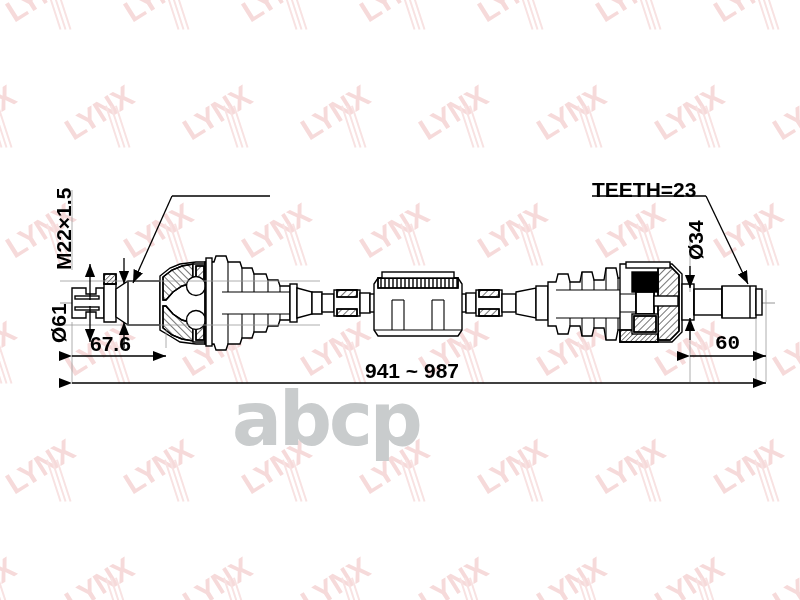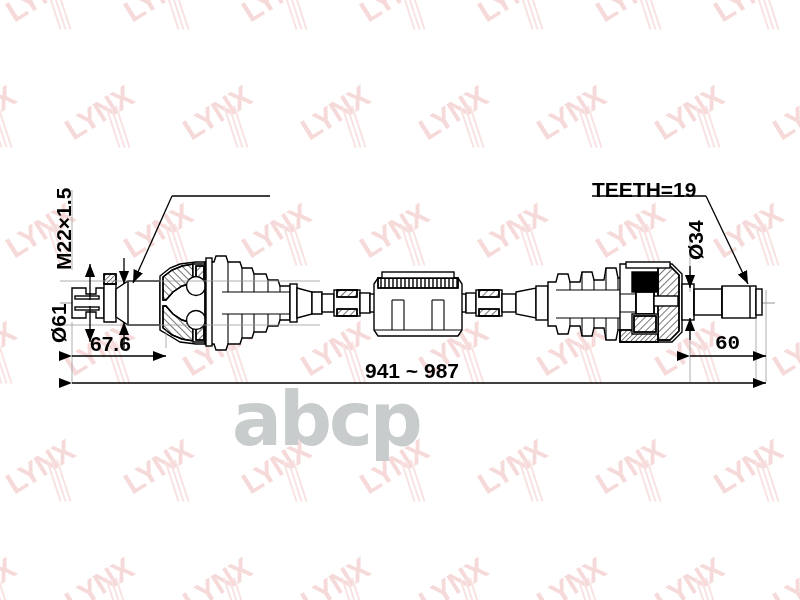--- a/index.html
+++ b/index.html
@@ -465,21 +465,21 @@
 
       <g stroke="#000" stroke-width="1.3">
         <line x1="592" y1="196" x2="706" y2="196" stroke-width="1.5"></line>
         <line x1="706" y1="196" x2="748" y2="284" marker-end="url(#arrR)"></line>
       </g>
 
     </g>
   </svg>
 
 
-  <div class="lbl t-teeth" style="left:592px;top:178px;">TEETH=19</div>
+  <div class="lbl t-teeth" style="left:592px;top:178px;">TEETH=23</div>
 
   <div class="lbl t-big rot90" style="left:52px;top:270px;">M22×1.5</div>
 
   <div class="lbl t-big rot90" style="left:47px;top:343px;">Ø61</div>
 
   <div class="lbl t-big rot90" style="left:684px;top:260px;">Ø34</div>
 
   <div class="lbl t-dim" style="left:90px;top:332px;">67.6</div>
 
   <div class="lbl t-dim" style="left:715px;top:332px;font-family:Liberation Mono, monospace;">60</div>

